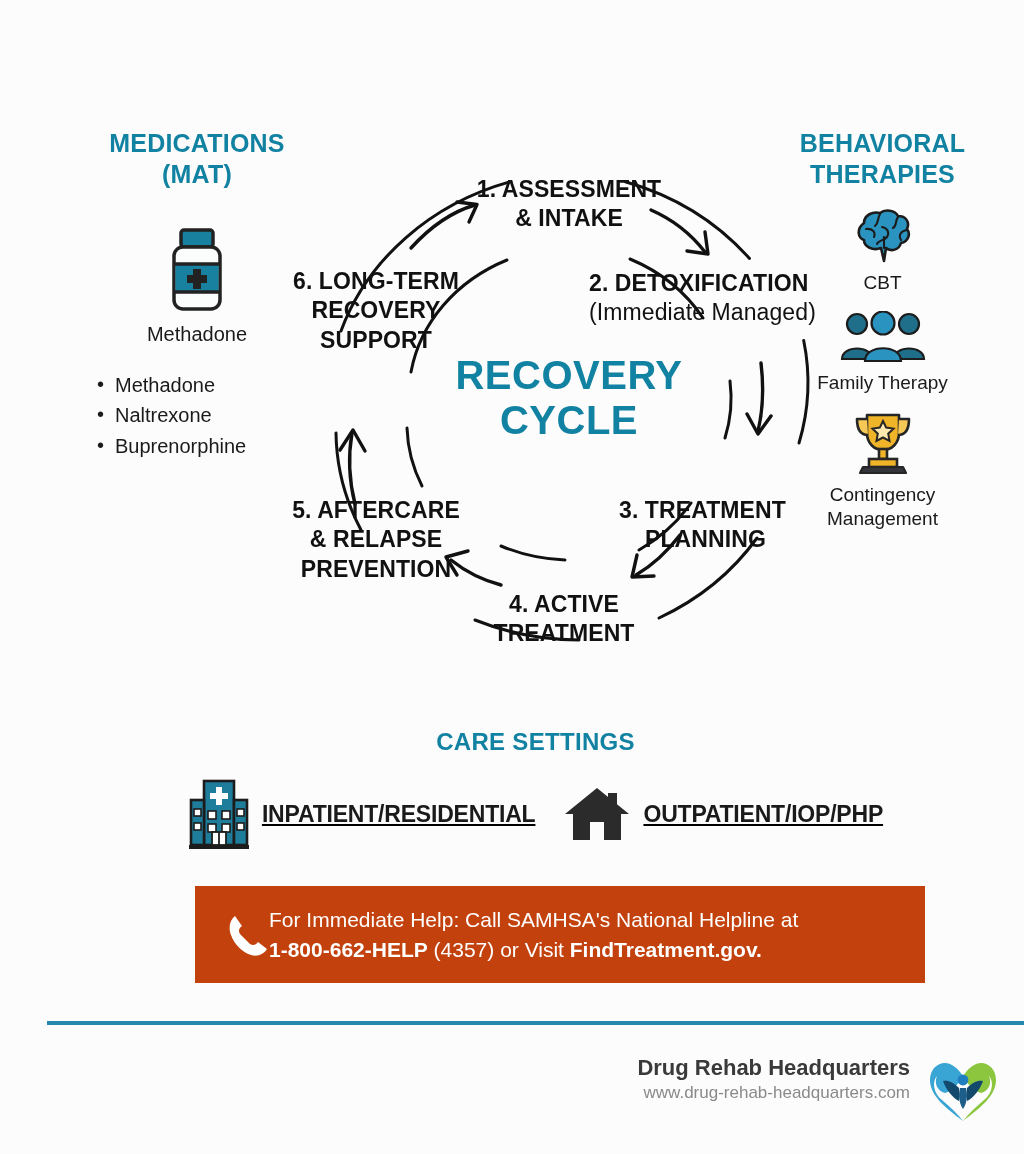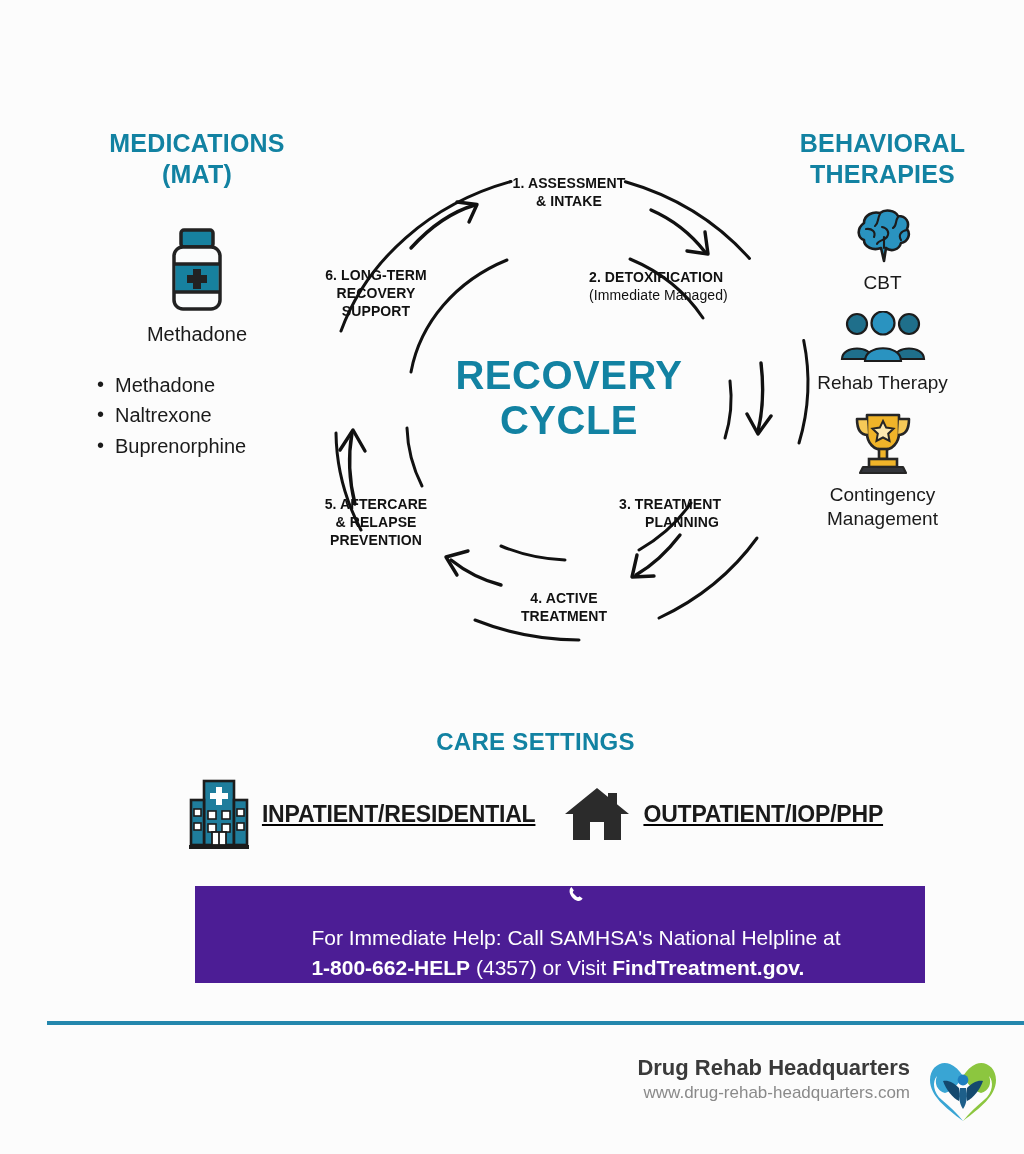--- a/index.html
+++ b/index.html
@@ -87,21 +87,21 @@
   #recovery-cycle {
     position: absolute;
     left: 232px;
     top: 148px;
     width: 580px;
     height: 520px;
   }
   #recovery-cycle svg { display: block; }
   .cyc-label {
     position: absolute;
-    font-size: 14px;
+    font-size: 23px;
     font-weight: bold;
     color: #111;
     line-height: 1.28;
     text-align: center;
     letter-spacing: .1px;
     white-space: nowrap;
   }
   .cyc-label .sub {
     font-weight: normal;
     display: block;
@@ -153,27 +153,25 @@
     letter-spacing: -.2px;
   }
 
   
   #helpline-banner {
     position: absolute;
     left: 148px;
     top: 886px;
     width: 730px;
     height: 97px;
-    background: #4c1d95;
+    background: #c2410c;
     display: flex;
     align-items: center;
-    gap: 22px;
     padding-left: 32px;
     box-sizing: border-box;
-    flex-direction: column;
   }
   #helpline-text {
     color: #ffffff;
     font-size: 21px;
     line-height: 1.42;
   }
   #helpline-text .strong { font-weight: bold; }
 
   
   #footer-divider {
@@ -259,21 +257,21 @@
 
     <div class="therapy-item">
       <svg width="86" height="52" viewBox="0 0 86 52">
         <circle cx="17" cy="13" r="10" fill="#1f6f8b" stroke="#1c1c1c" stroke-width="2.2"></circle>
         <path d="M2 48 C2 34, 32 34, 32 48 Z" fill="#1f6f8b" stroke="#1c1c1c" stroke-width="2.2"></path>
         <circle cx="69" cy="13" r="10" fill="#1f6f8b" stroke="#1c1c1c" stroke-width="2.2"></circle>
         <path d="M54 48 C54 34, 84 34, 84 48 Z" fill="#1f6f8b" stroke="#1c1c1c" stroke-width="2.2"></path>
         <circle cx="43" cy="12" r="11.5" fill="#2a93c0" stroke="#1c1c1c" stroke-width="2.2"></circle>
         <path d="M25 50 C25 33, 61 33, 61 50 Z" fill="#2a93c0" stroke="#1c1c1c" stroke-width="2.2"></path>
       </svg>
-      <div class="therapy-caption">Rehab Therapy</div>
+      <div class="therapy-caption">Family Therapy</div>
     </div>
 
     <div class="therapy-item">
       <svg width="68" height="64" viewBox="0 0 68 64">
         <path d="M18 4 h32 v18 c0 10 -7 17 -16 17 s-16 -7 -16 -17 z" fill="#f0b429" stroke="#262626" stroke-width="2.6" stroke-linejoin="round"></path>
         <path d="M18 8 H8 c0 12 5 16 11 16" fill="#f6c957" stroke="#262626" stroke-width="2.6" stroke-linejoin="round"></path>
         <path d="M50 8 H60 c0 12 -5 16 -11 16" fill="#f6c957" stroke="#262626" stroke-width="2.6" stroke-linejoin="round"></path>
         <rect x="30" y="38" width="8" height="10" fill="#f0b429" stroke="#262626" stroke-width="2.6"></rect>
         <rect x="20" y="48" width="28" height="8" fill="#f0b429" stroke="#262626" stroke-width="2.6"></rect>
         <path d="M14 56 h40 l3 6 H11 z" fill="#33353a" stroke="#262626" stroke-width="2.2" stroke-linejoin="round"></path>

